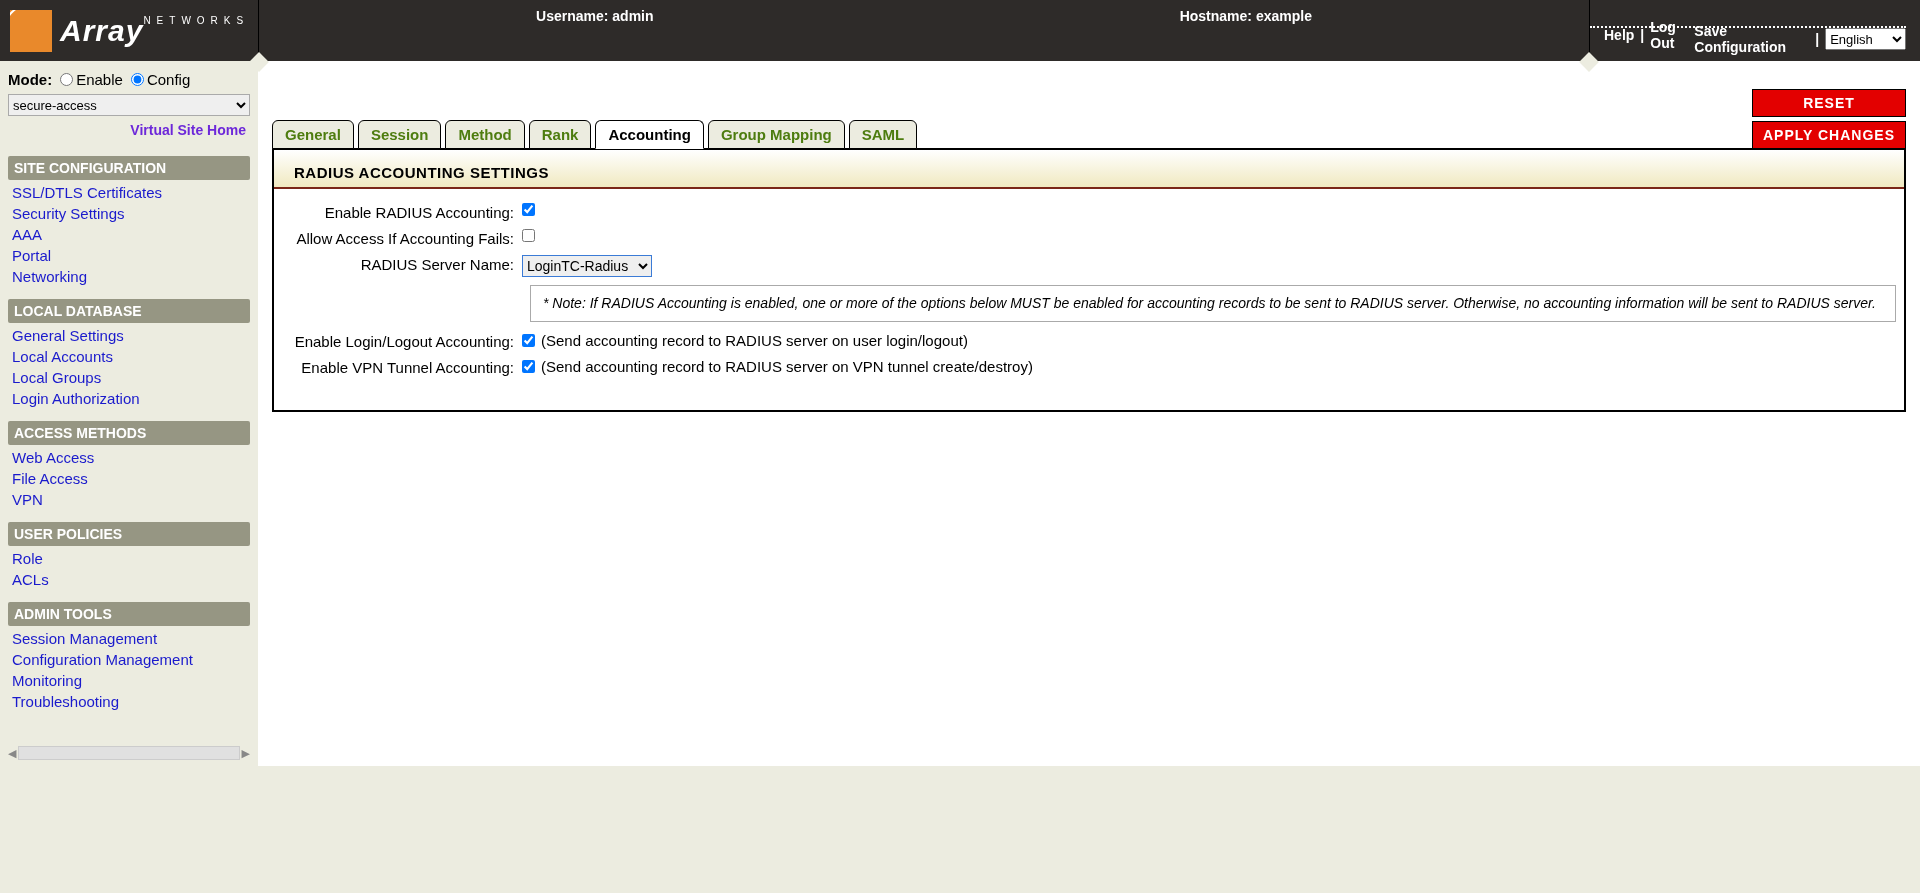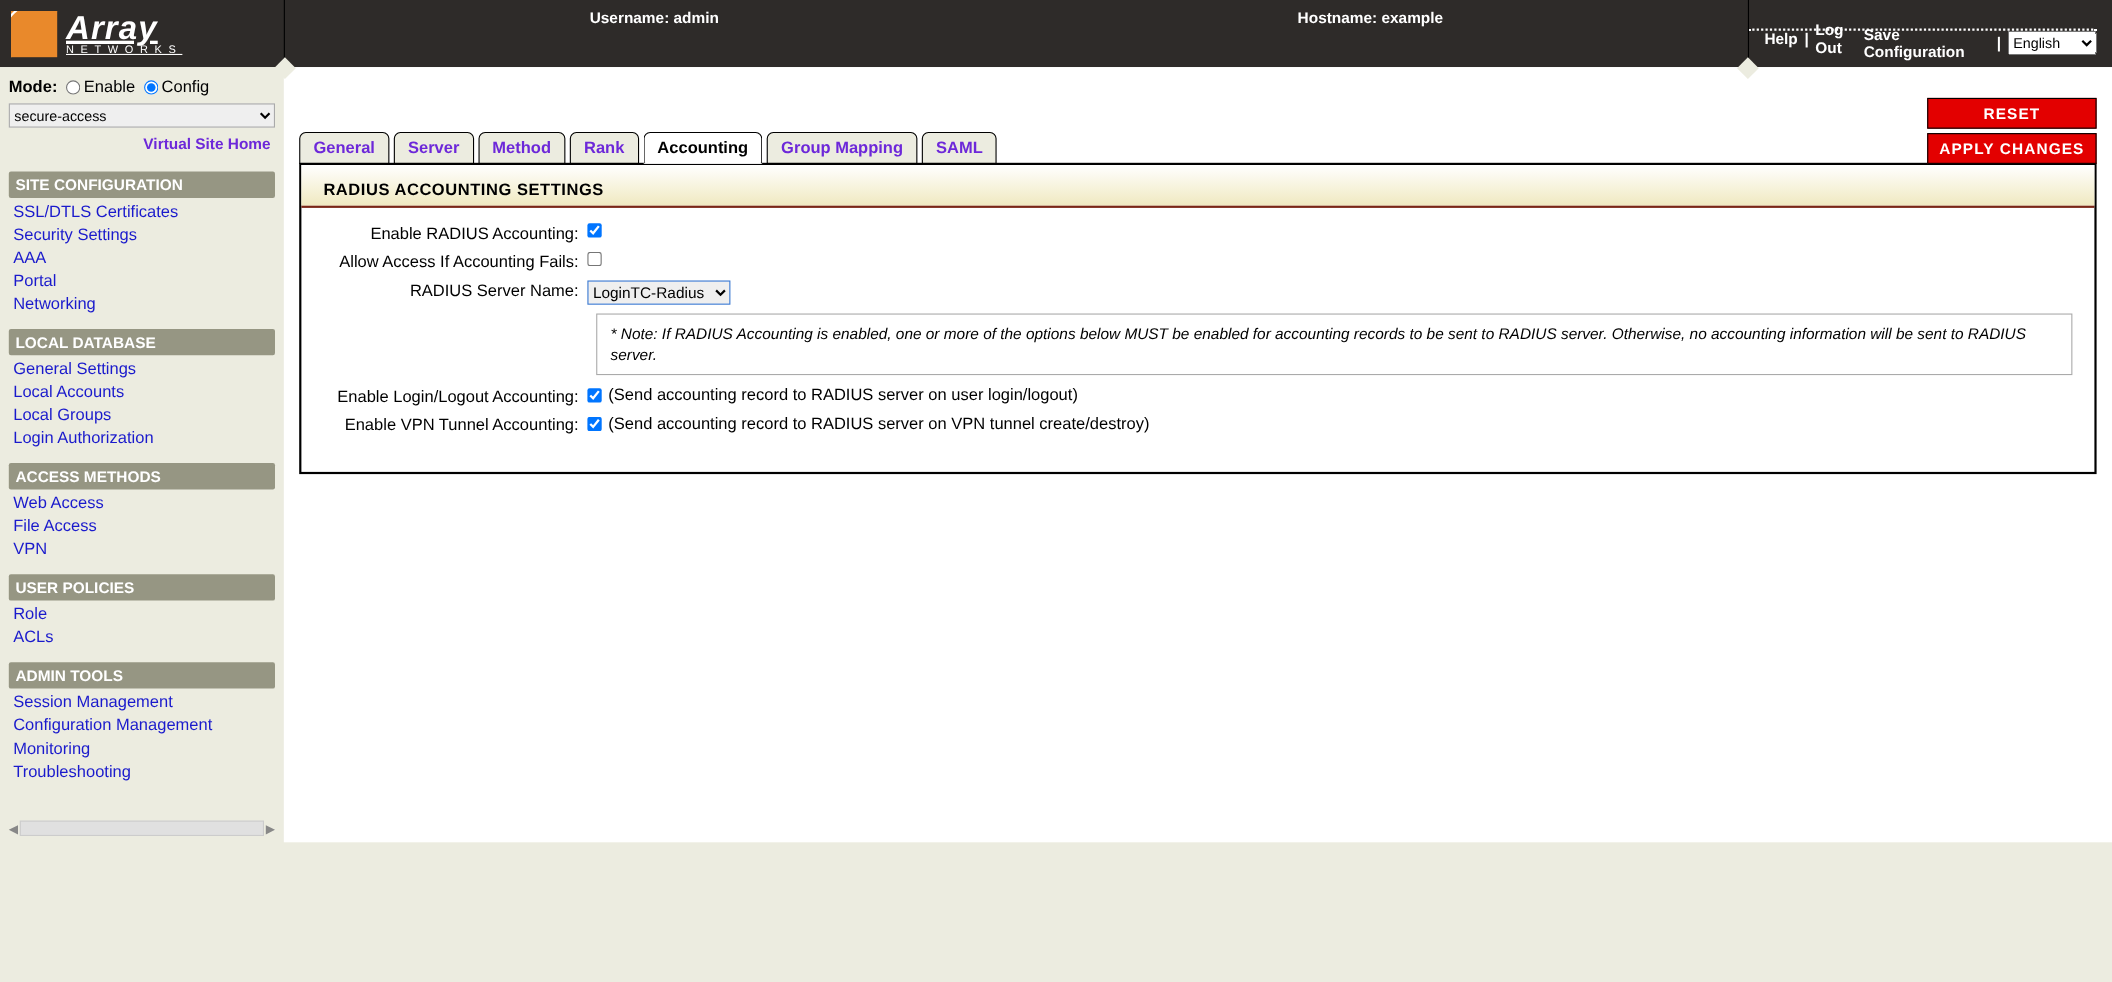--- a/index.html
+++ b/index.html
@@ -30,21 +30,21 @@
   overflow: hidden;
 }
 .logo-mark::before, .logo-mark::after {
   content: "";
   position: absolute;
   border-radius: 50%;
   border: 2px solid #fff;
 }
 .logo-mark::before { width: 80px; height: 80px; left: -20px; top: -20px; }
 .logo-mark::after  { width: 60px; height: 60px; left: -8px; top: -8px; }
-.logo-text { display: flex; flex-direction: column; line-height: 1; text-decoration: underline; }
+.logo-text { display: flex; flex-direction: row; line-height: 1; }
 .logo-text .big { font-size: 30px; font-weight: bold; font-style: italic; letter-spacing: 1px; }
 .logo-text .small { font-size: 10px; letter-spacing: 6px; text-align: right; }
 .header-center {
   flex: 1;
   border-left: 1px solid #000;
   border-right: 1px solid #000;
   display: flex;
   flex-direction: row;
   justify-content: space-around;
   padding: 8px 14px;
@@ -121,21 +121,21 @@
   display: flex;
   align-items: flex-end;
   gap: 4px;
   position: relative;
 }
 .tab {
   padding: 5px 12px;
   border: 1px solid #000;
   border-radius: 6px 6px 0 0;
   background: #ecece0;
-  color: #6d28d9;
+  color: #4d7c0f;
   font-weight: bold;
   font-size: 15px;
   cursor: pointer;
 }
 .tab.active {
   background: #fff;
   color: #000;
   border-bottom: 1px solid #fff;
   position: relative;
   z-index: 2;
@@ -152,21 +152,21 @@
   padding: 0;
 }
 .panel-title-bar {
   border-bottom: 2px solid #7a2617;
   padding: 14px 20px 6px;
   font-weight: bold;
   background: linear-gradient(#fff, #f0e9c0);
   letter-spacing: .5px;
   font-size: 15px;
 }
-.form-area { padding: 10px 20px 30px; }
+.form-area { padding: 10px 8px 30px; }
 .form-row {
   display: flex;
   align-items: flex-start;
   padding: 4px 0;
   font-size: 15px;
 }
 .form-label {
   width: 240px;
   text-align: right;
   padding-right: 8px;
@@ -285,21 +285,21 @@
     <div class="scroll-stub">
       <span class="arrow">◀</span>
       <div class="track"></div>
       <span class="arrow">▶</span>
     </div>
   </div>
 
   <div class="main">
     <div class="tabs-row" id="tabs-row">
       <div class="tab">General</div>
-        <div class="tab">Server</div>
+        <div class="tab">Session</div>
         <div class="tab">Method</div>
         <div class="tab">Rank</div>
         <div class="tab active">Accounting</div>
         <div class="tab">Group Mapping</div>
         <div class="tab">SAML</div>
         <div class="action-buttons">
         <button>RESET</button>
         <button>APPLY  CHANGES</button>
       </div>
     </div>

